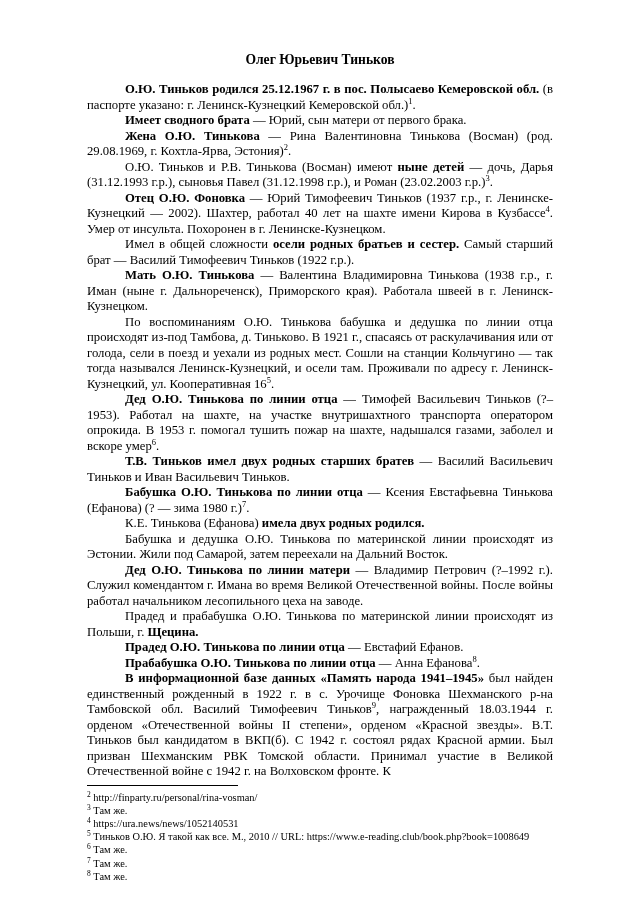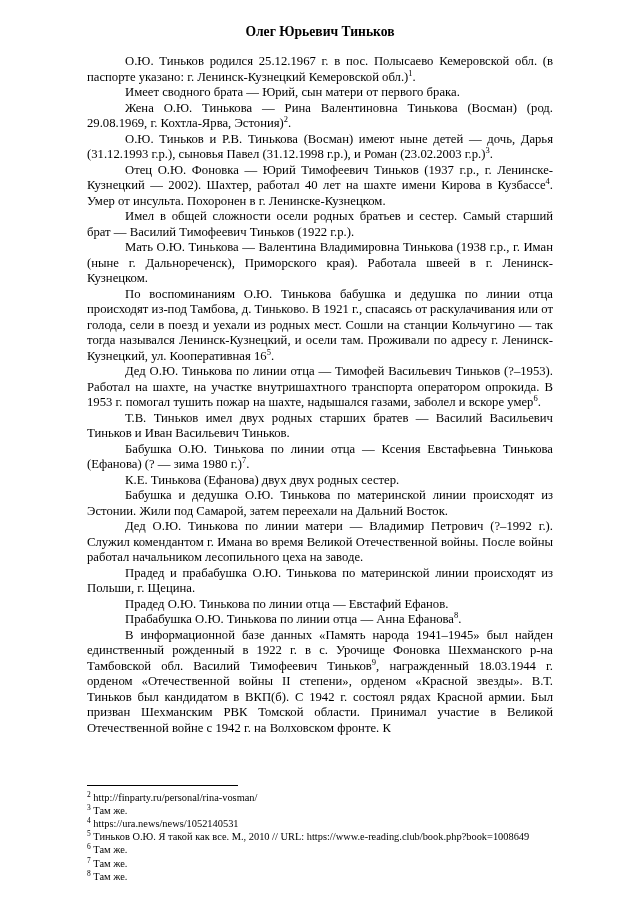--- a/index.html
+++ b/index.html
@@ -8,38 +8,38 @@
     background: #ffffff;
   }
   .page {
     position: relative;
     width: 640px;
     height: 905px;
     box-sizing: border-box;
     background: #ffffff;
     color: #000000;
     font-family: "Liberation Serif", serif;
-    padding: 24px 87px 0 87px;
+    padding: 52px 87px 0 87px;
     overflow: hidden;
   }
   .doc-title {
     font-size: 13.6px;
     font-weight: bold;
     text-align: center;
     margin: 0 0 14px 0;
   }
   .body-text p {
     margin: 0;
     font-size: 12.7px;
     line-height: 15.5px;
     text-align: justify;
     text-indent: 38px;
   }
   .body-text .b {
-    font-weight: normal;
+    font-weight: bold;
   }
   .body-text sup {
     font-size: 8.5px;
     line-height: 0;
     vertical-align: super;
   }
   .footnotes {
     position: absolute;
     left: 87px;
     right: 87px;
@@ -71,21 +71,21 @@
       <p><span class="b">Имеет сводного брата</span><span> — Юрий, сын матери от первого брака.</span></p>
       <p><span class="b">Жена О.Ю. Тинькова</span><span> — Рина Валентиновна Тинькова (Восман) (род. 29.08.1969, г. Кохтла-Ярва, Эстония)</span><sup>2</sup><span>.</span></p>
       <p><span>О.Ю. Тиньков и Р.В. Тинькова (Восман) имеют </span><span class="b">ныне детей</span><span> — дочь, Дарья (31.12.1993 г.р.), сыновья Павел (31.12.1998 г.р.), и Роман (23.02.2003 г.р.)</span><sup>3</sup><span>.</span></p>
       <p><span class="b">Отец О.Ю. Фоновка</span><span> — Юрий Тимофеевич Тиньков (1937 г.р., г. Ленинске-Кузнецкий — 2002). Шахтер, работал 40 лет на шахте имени Кирова в Кузбассе</span><sup>4</sup><span>. Умер от инсульта. Похоронен в г. Ленинске-Кузнецком.</span></p>
       <p><span>Имел в общей сложности </span><span class="b">осели родных братьев и сестер.</span><span> Самый старший брат — Василий Тимофеевич Тиньков (1922 г.р.).</span></p>
       <p><span class="b">Мать О.Ю. Тинькова</span><span> — Валентина Владимировна Тинькова (1938 г.р., г. Иман (ныне г. Дальнореченск), Приморского края). Работала швеей в г. Ленинск-Кузнецком.</span></p>
       <p><span>По воспоминаниям О.Ю. Тинькова бабушка и дедушка по линии отца происходят из-под Тамбова, д. Тиньково. В 1921 г., спасаясь от раскулачивания или от голода, сели в поезд и уехали из родных мест. Сошли на станции Кольчугино — так тогда назывался Ленинск-Кузнецкий, и осели там. Проживали по адресу г. Ленинск-Кузнецкий, ул. Кооперативная 16</span><sup>5</sup><span>.</span></p>
       <p><span class="b">Дед О.Ю. Тинькова по линии отца</span><span> — Тимофей Васильевич Тиньков (?–1953). Работал на шахте, на участке внутришахтного транспорта оператором опрокида. В 1953 г. помогал тушить пожар на шахте, надышался газами, заболел и вскоре умер</span><sup>6</sup><span>.</span></p>
       <p><span class="b">Т.В. Тиньков имел двух родных старших братев</span><span> — Василий Васильевич Тиньков и Иван Васильевич Тиньков.</span></p>
       <p><span class="b">Бабушка О.Ю. Тинькова по линии отца</span><span> — Ксения Евстафьевна Тинькова (Ефанова) (? — зима 1980 г.)</span><sup>7</sup><span>.</span></p>
-      <p><span>К.Е. Тинькова (Ефанова) </span><span class="b">двух двух родных сестер.</span></p>
+      <p><span>К.Е. Тинькова (Ефанова) </span><span class="b">имела двух родных родился.</span></p>
       <p><span>Бабушка и дедушка О.Ю. Тинькова по материнской линии происходят из Эстонии. Жили под Самарой, затем переехали на Дальний Восток.</span></p>
       <p><span class="b">Дед О.Ю. Тинькова по линии матери</span><span> — Владимир Петрович (?–1992 г.). Служил комендантом г. Имана во время Великой Отечественной войны. После войны работал начальником лесопильного цеха на заводе.</span></p>
       <p><span>Прадед и прабабушка О.Ю. Тинькова по материнской линии происходят из Польши, г. </span><span class="b">Щецина.</span></p>
       <p><span class="b">Прадед О.Ю. Тинькова по линии отца</span><span> — Евстафий Ефанов.</span></p>
       <p><span class="b">Прабабушка О.Ю. Тинькова по линии отца</span><span> — Анна Ефанова</span><sup>8</sup><span>.</span></p>
       <p><span class="b">В информационной базе данных «Память народа 1941–1945»</span><span> был найден единственный рожденный в 1922 г. в с. Урочище Фоновка Шехманского р-на Тамбовской обл. Василий Тимофеевич Тиньков</span><sup>9</sup><span>, награжденный 18.03.1944 г. орденом «Отечественной войны II степени», орденом «Красной звезды». В.Т. Тиньков был кандидатом в ВКП(б). С 1942 г. состоял рядах Красной армии. Был призван Шехманским РВК Томской области. Принимал участие в Великой Отечественной войне с 1942 г. на Волховском фронте. К</span></p>
     </div>
   <div class="footnotes">
     <div class="fn-sep"></div>
     <div>

